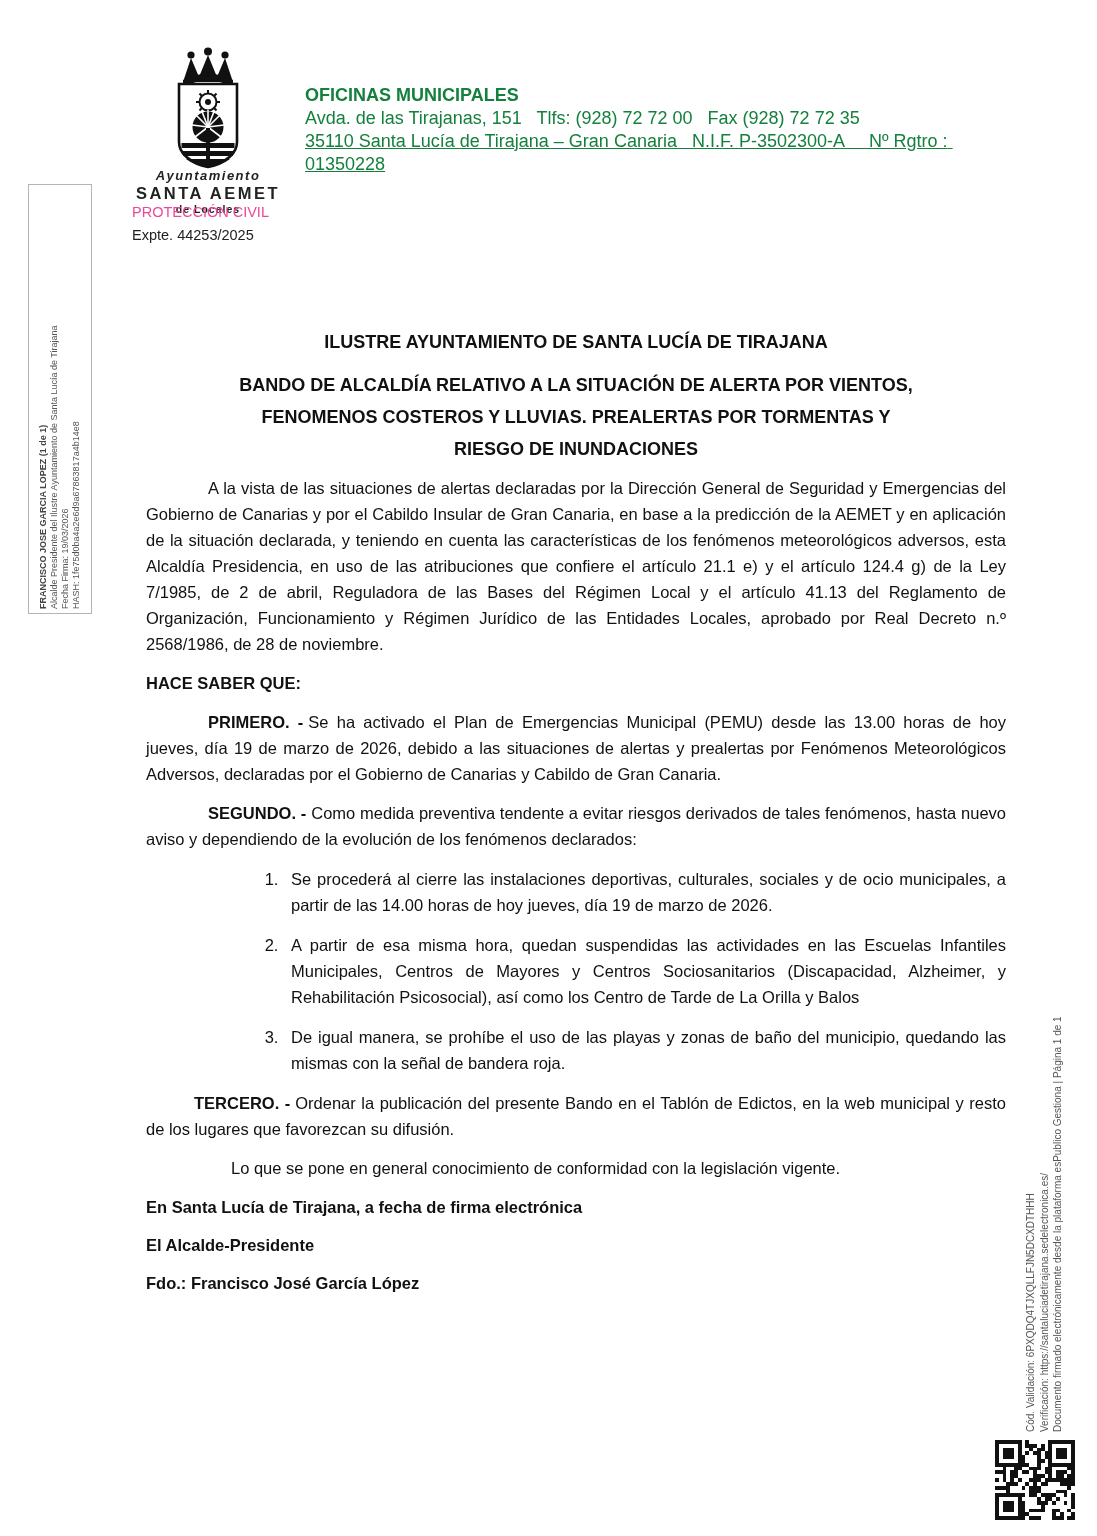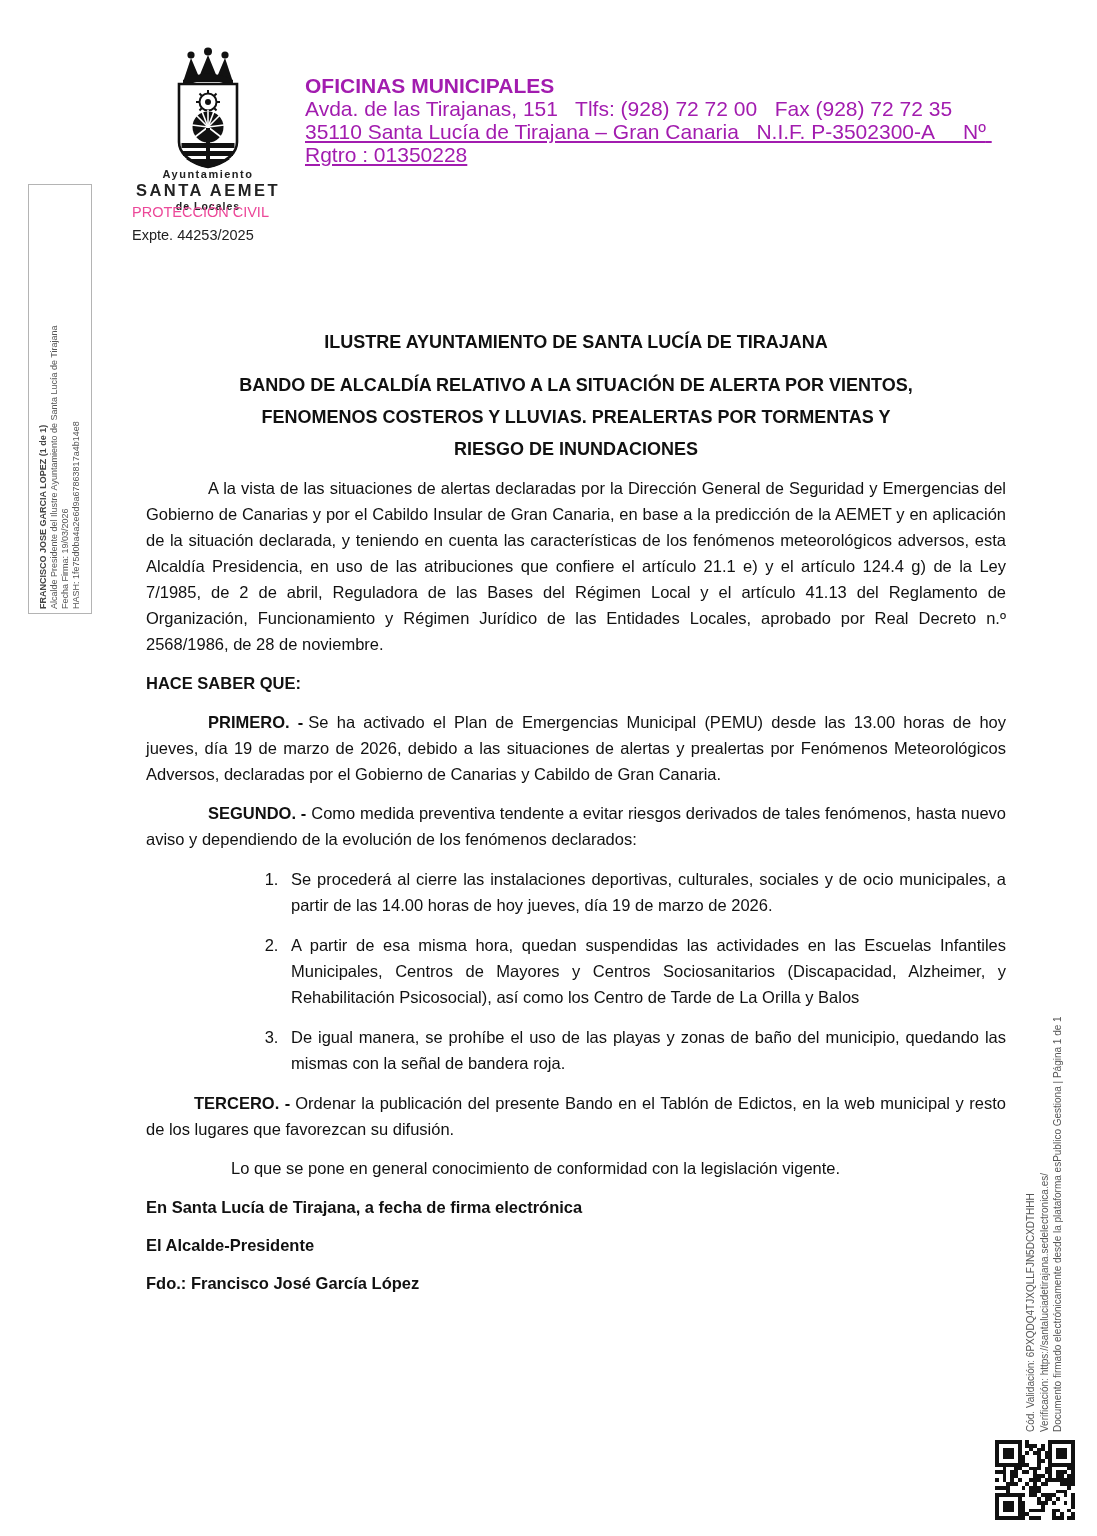--- a/index.html
+++ b/index.html
@@ -29,26 +29,26 @@
   .rot-right{
     position:absolute;left:1024px;top:926px;width:506px;
     transform-origin:0 0;
     transform:rotate(-90deg) translateX(-506px);
     font-size:10px;line-height:13.5px;color:#555;
     white-space:nowrap;
   }
   
   .emblem{position:absolute;left:158px;top:46px;width:100px;height:124px;}
   .logo-text{position:absolute;left:128px;top:168px;width:160px;text-align:center;color:#222;}
-  .logo-text .l1{font-size:11px;letter-spacing:1.5px;font-weight:bold;}
+  .logo-text .l1{font-size:13px;letter-spacing:1.5px;font-weight:bold;font-style:italic;}
   .logo-text .l2{font-size:16.5px;letter-spacing:2.5px;font-weight:bold;margin-top:1px;}
   .logo-text .l3{font-size:10.5px;letter-spacing:1px;font-weight:bold;}
   .dept{position:absolute;left:132px;top:204px;font-size:14.5px;color:#ec4899;}
   .expte{position:absolute;left:132px;top:227px;font-size:14.5px;color:#222;}
-  .office{position:absolute;left:305px;top:74px;width:700px;font-size:21px;line-height:23px;color:#a21caf;}
+  .office{position:absolute;left:305px;top:84px;width:700px;font-size:18px;line-height:23px;color:#15803d;}
   .office .o1{font-weight:bold;}
   .pre{white-space:pre-wrap;}
   .underl{text-decoration:underline;}
   
   .content{position:absolute;left:146px;top:331px;width:860px;font-size:16.5px;line-height:26px;}
   .content h1{font-size:18px;line-height:22px;text-align:center;margin:0 0 16px 0;}
   .h2block{font-size:18px;font-weight:bold;text-align:center;line-height:32px;margin:0 0 10px 0;}
   .content p{margin:0 0 13px 0;text-align:justify;}
   .ind{text-indent:62px;}
   .ind-s{text-indent:48px;}

